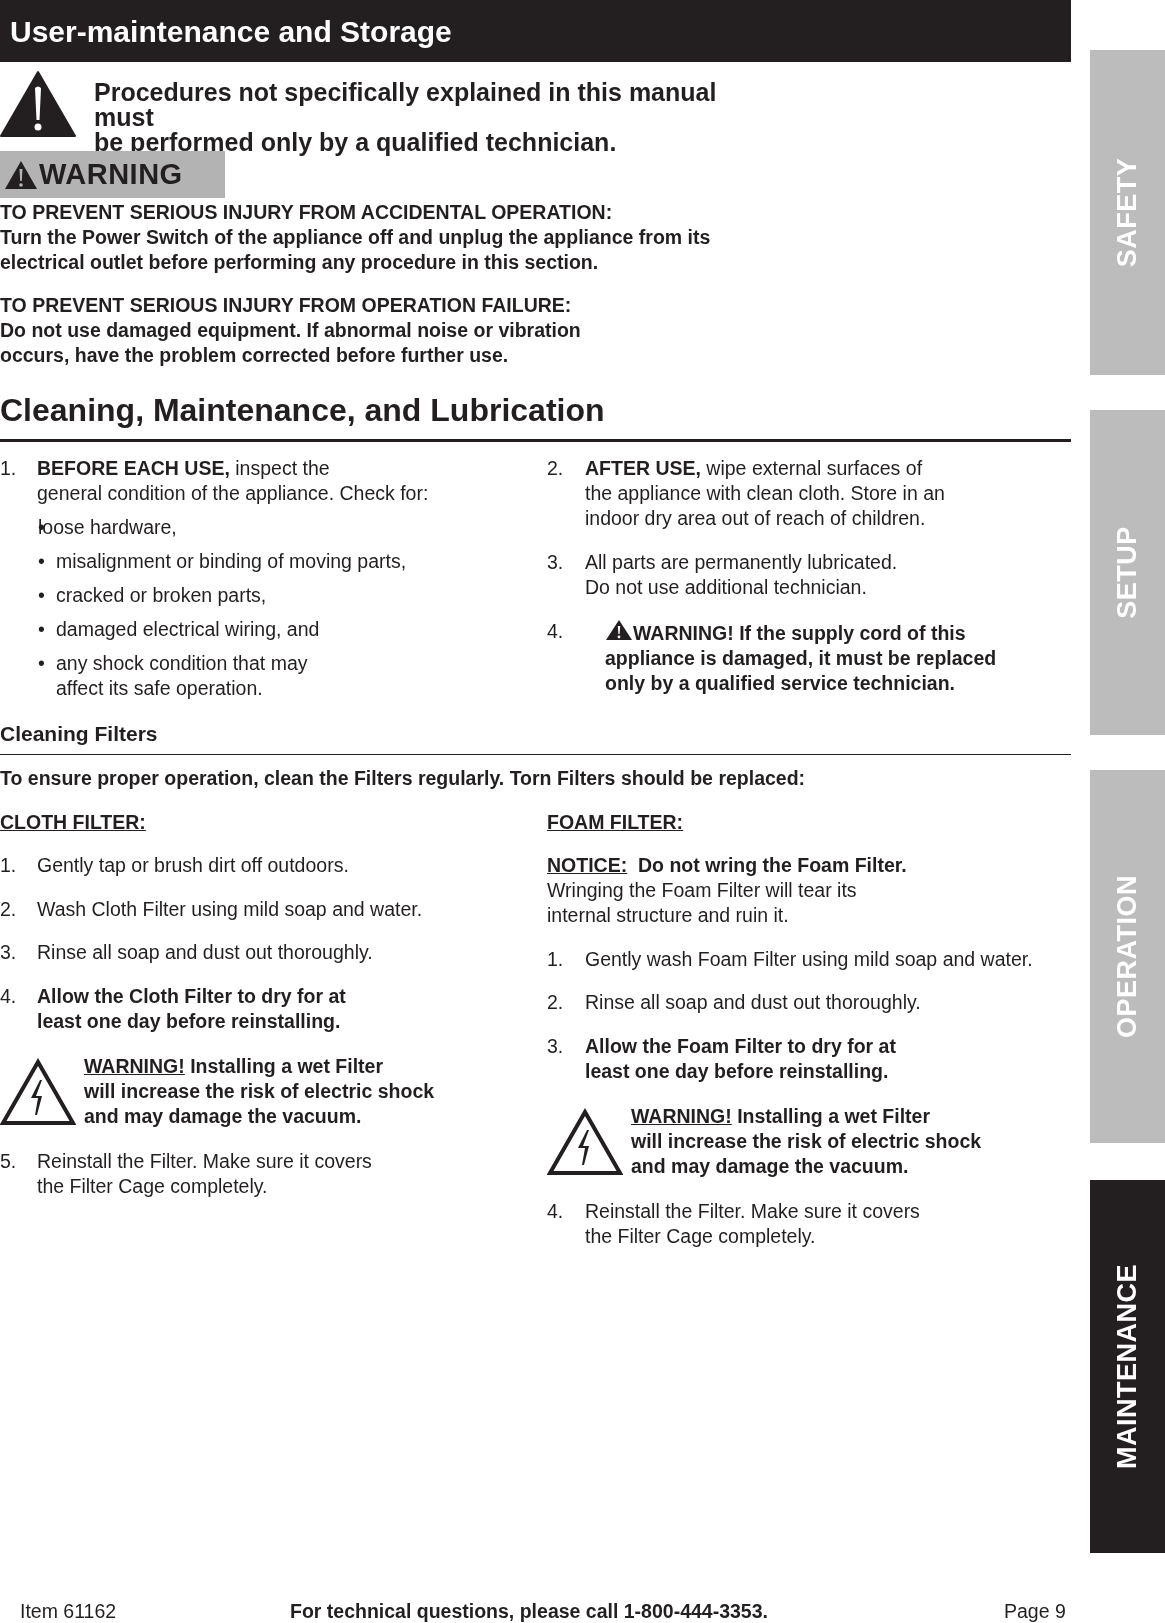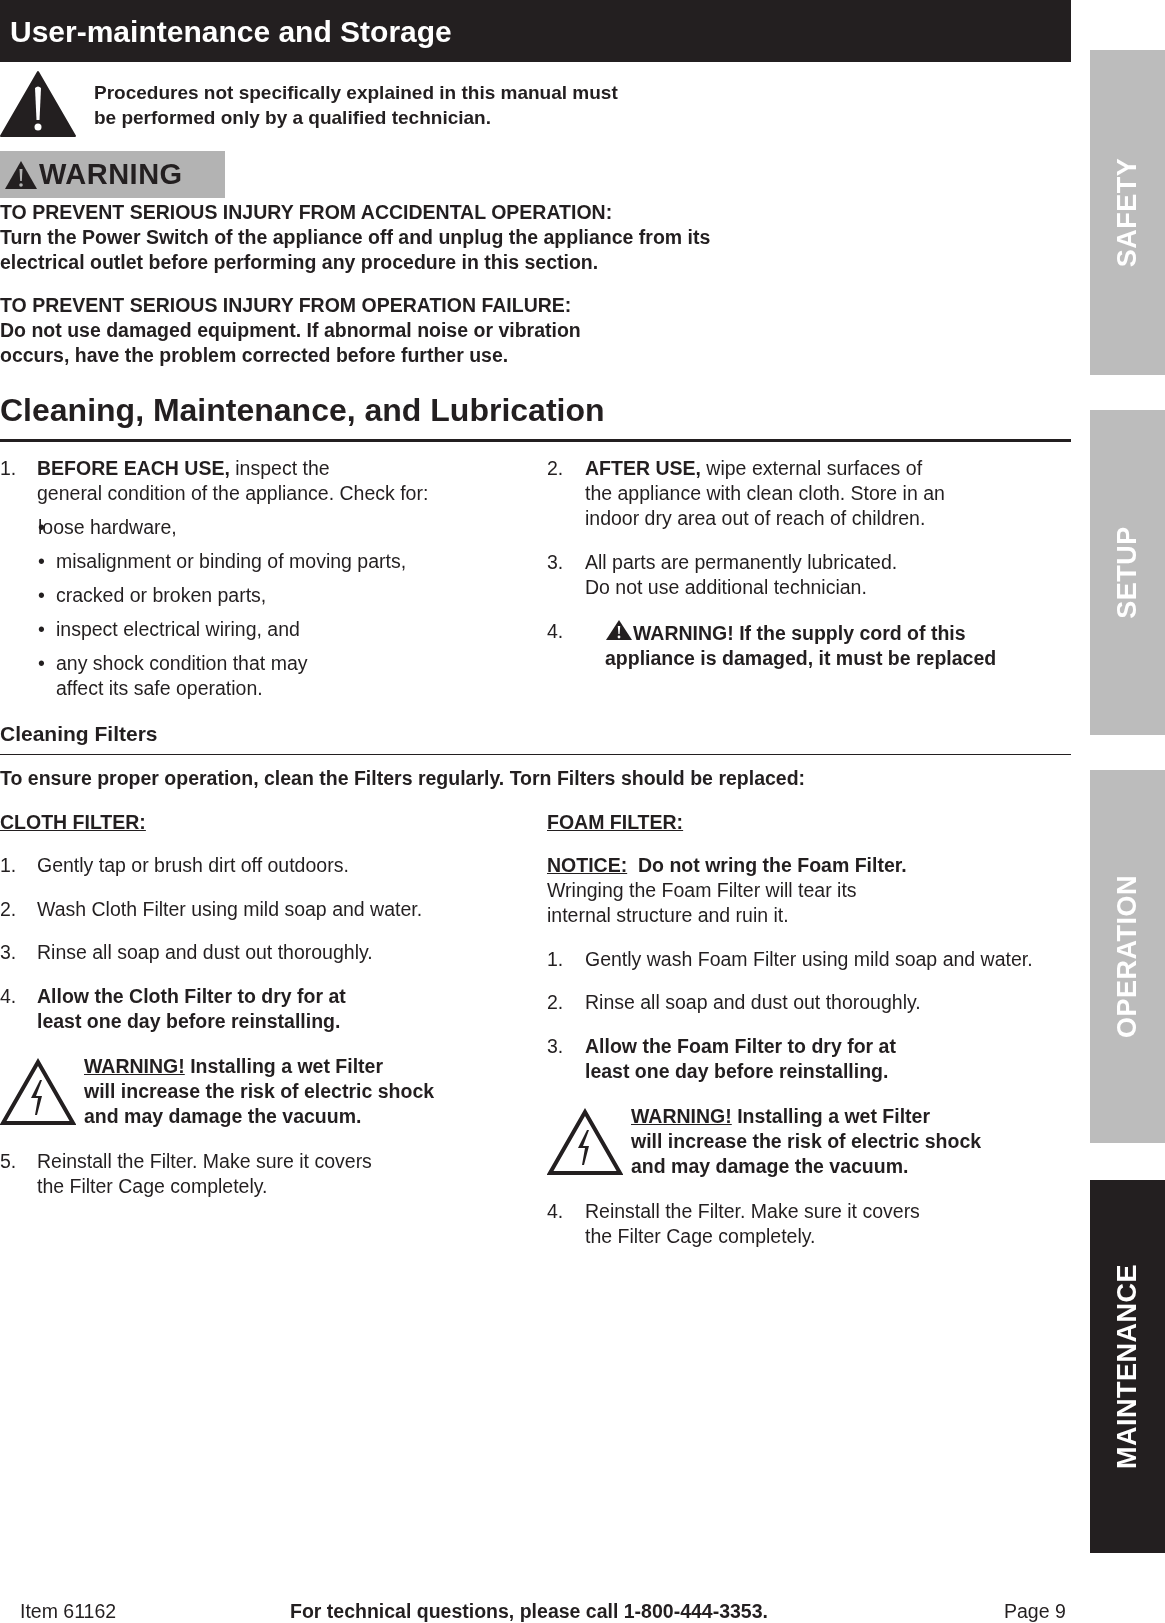--- a/index.html
+++ b/index.html
@@ -4,21 +4,21 @@
 <style>
   html, body { margin:0; padding:0; background:#ffffff; }
   body { width:1165px; height:1623px; position:relative; overflow:hidden;
          font-family:"Liberation Sans", sans-serif; color:#231f20; }
   .abs { position:absolute; }
   .header-bar { left:0; top:0; width:1071px; height:62px; background:#231f20; }
   .header-title { left:10px; top:15px; color:#fff; font-size:30px; font-weight:bold; }
   .b { font-weight:bold; }
   .u { text-decoration:underline; }
   .t20 { font-size:19.5px; line-height:25px; }
-  .notice { left:94px; top:80px; font-size:19px; line-height:25px; font-weight:bold; width:640px; }
+  .notice { left:94px; top:80px; font-size:25px; line-height:25px; font-weight:bold; width:640px; }
   .warn-banner { left:0; top:151px; width:225px; height:47px; background:#b3b3b3; display:flex; align-items:center; }
   .warn-banner-text { font-size:29px; font-weight:bold; color:#231f20; letter-spacing:0.5px; }
   .section-title { left:0; top:392px; font-size:32px; font-weight:bold; }
   .rule-thick { left:0; top:439px; width:1071px; height:3px; background:#231f20; }
   .rule-thin { left:0; top:754px; width:1071px; height:1px; background:#231f20; }
   .num { position:absolute; left:0; }
   .bullet { position:absolute; font-size:19.5px; }
   .tab { position:absolute; left:1090px; width:75px; display:flex; align-items:center; justify-content:center; }
   .tab-label { transform:rotate(-90deg); white-space:nowrap; font-size:27px; font-weight:bold; color:#ffffff; letter-spacing:0.5px; }
   .footer { top:1600px; font-size:19.5px; }
@@ -66,21 +66,21 @@
   <span class="num">1.</span>
   <div style="margin-left:37px">
     <span class="b">BEFORE EACH USE,</span><span> inspect the</span>
     <div>general condition of the appliance.  Check for:</div>
   </div>
 </div>
 <div class="abs t20" style="left:38px;top:515px;width:480px">
   <div style="position:relative;height:34px"><span class="bullet" style="left:0">•</span><span style="margin-left:0">loose hardware,</span></div>
   <div style="position:relative;height:34px"><span class="bullet" style="left:0">•</span><span style="margin-left:18px">misalignment or binding of moving parts,</span></div>
   <div style="position:relative;height:34px"><span class="bullet" style="left:0">•</span><span style="margin-left:18px">cracked or broken parts,</span></div>
-  <div style="position:relative;height:34px"><span class="bullet" style="left:0">•</span><span style="margin-left:18px">inspect electrical wiring, and</span></div>
+  <div style="position:relative;height:34px"><span class="bullet" style="left:0">•</span><span style="margin-left:18px">damaged electrical wiring, and</span></div>
   <div style="position:relative">
       <span class="bullet" style="left:0">•</span>
       <div style="margin-left:18px">
         <div>any shock condition that may</div>
         <div>affect its safe operation.</div>
       </div>
     </div>
 </div>
 
 <div class="abs t20" style="left:547px;top:456px;width:520px">
@@ -100,20 +100,21 @@
 </div>
 <div class="abs t20 b" style="left:547px;top:619px;width:520px">
   <span class="num" style="font-weight:normal">4.</span>
   <div style="margin-left:58px">
     <div><svg width="28" height="22" viewBox="0 0 28 22" style="vertical-align:-1px">
           <path d="M14 1 L27 21 L1 21 Z" fill="#231f20"></path>
           <path d="M12.8 7 L15.2 7 L14.6 15 L13.4 15 Z" fill="#fff"></path>
           <circle cx="14" cy="18" r="1.4" fill="#fff"></circle>
         </svg><span>WARNING!  If the supply cord of this</span></div>
     <div>appliance is damaged, it must be replaced</div>
+    <div>only by a qualified service technician.</div>
   </div>
 </div>
 
 <div class="abs b" style="left:0;top:722px;font-size:21px">Cleaning Filters</div>
 <div class="abs rule-thin"></div>
 <div class="abs t20 b" style="left:0;top:766px;width:1071px">To ensure proper operation, clean the Filters regularly.  Torn Filters should be replaced:</div>
 
 <div class="abs t20 b u" style="left:0;top:810px">CLOTH FILTER:</div>
 <div class="abs t20" style="left:0;top:853px;width:520px">
   <span class="num">1.</span><span style="margin-left:37px">Gently tap or brush dirt off outdoors.</span>

